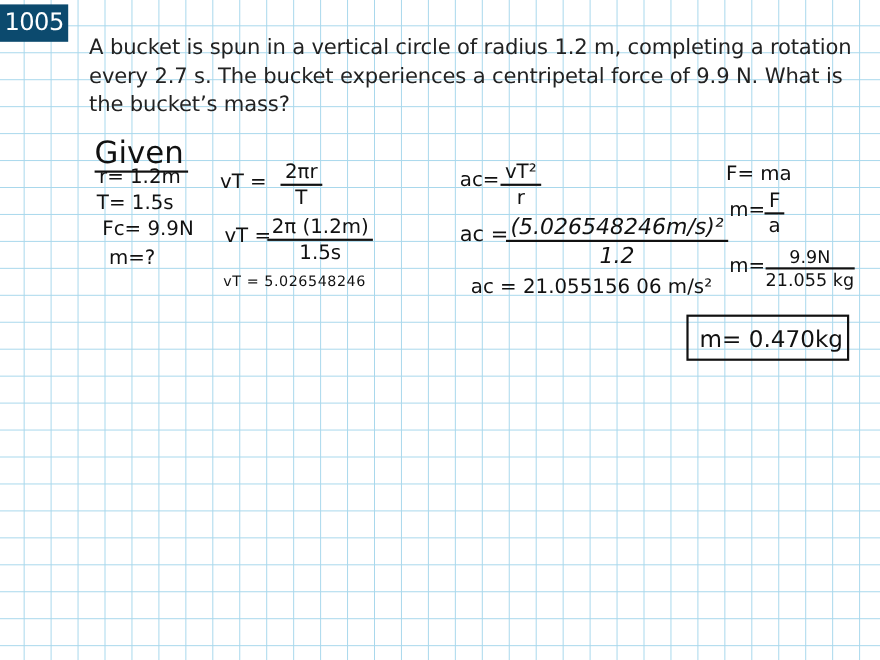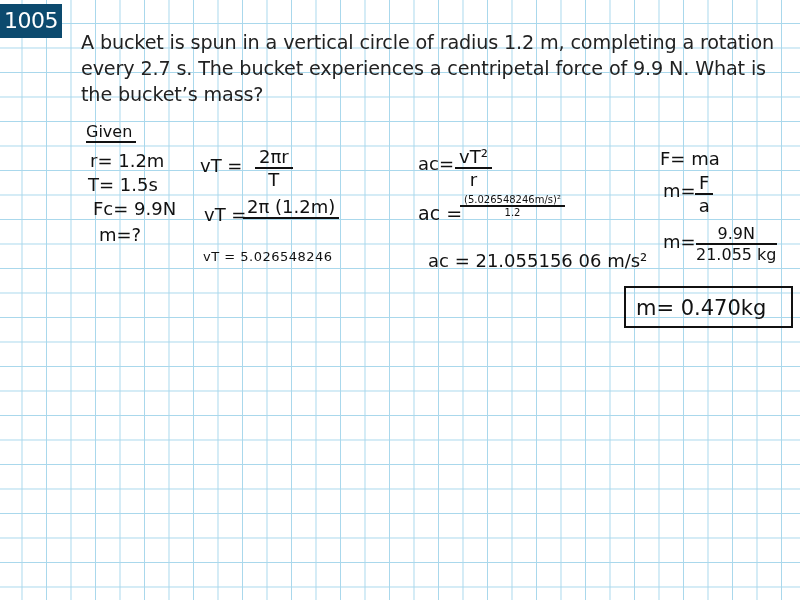--- a/index.html
+++ b/index.html
@@ -24,54 +24,55 @@
     color: #222; letter-spacing: -0.15px;
   }
   .hw {
     position: absolute; font-family: "DejaVu Sans", sans-serif;
     color: #111; white-space: nowrap; font-weight: normal;
   }
   .frac { position: absolute; text-align: center; }
   .frac .num { display: block; border-bottom: 2px solid #111; padding: 0 4px; }
   .frac .den { display: block; }
   .answer-box {
-    position: absolute; left: 624px; top: 286px; width: 169px; height: 42px;
+    position: absolute; left: 624px; top: 286px; width: 148px; height: 42px;
     border: 2px solid #111; box-sizing: border-box;
   }
 </style>
 </head>
 <body>
 
 <div class="badge">1005</div>
 <div class="problem">A bucket is spun in a vertical circle of radius 1.2 m, completing a rotation every 2.7 s. The bucket experiences a centripetal force of 9.9 N. What is the bucket’s mass?</div>
 
-<div class="hw" style="left:86px;top:122px;font-size:16px;border-bottom:2px solid #111;padding-right:4px;">Given</div>
+<div class="hw" style="left:86px;top:122px;font-size:28px;border-bottom:2px solid #111;padding-right:4px;">Given</div>
 <div class="hw" style="left:90px;top:150px;font-size:18px;">r= 1.2m</div>
 <div class="hw" style="left:88px;top:174px;font-size:18px;">T= 1.5s</div>
 <div class="hw" style="left:93px;top:198px;font-size:18px;">Fc= 9.9N</div>
 <div class="hw" style="left:99px;top:224px;font-size:18px;">m=?</div>
 
 <div class="hw" style="left:200px;top:155px;font-size:18px;">vT =</div>
 <div class="frac hw" style="left:255px;top:146px;font-size:18px;">
   <span class="num">2πr</span>
   <span class="den">T</span>
 </div>
 <div class="hw" style="left:204px;top:204px;font-size:18px;">vT =</div>
 <div class="frac hw" style="left:243px;top:196px;font-size:18px;">
   <span class="num">2π (1.2m)</span>
+  <span class="den">1.5s</span>
 </div>
 <div class="hw" style="left:203px;top:249px;font-size:13px;letter-spacing:0.5px;">vT = 5.026548246</div>
 
 <div class="hw" style="left:418px;top:153px;font-size:18px;">ac=</div>
 <div class="frac hw" style="left:455px;top:146px;font-size:18px;">
   <span class="num">vT²</span>
   <span class="den">r</span>
 </div>
 <div class="hw" style="left:418px;top:202px;font-size:19px;">ac =</div>
-<div class="frac hw" style="left:460px;top:194px;font-size:10px;">
+<div class="frac hw" style="left:460px;top:194px;font-size:20px;font-style:italic;">
   <span class="num">(5.026548246m/s)²</span>
   <span class="den">1.2</span>
 </div>
 <div class="hw" style="left:428px;top:250px;font-size:18px;">ac = 21.055156 06 m/s²</div>
 
 <div class="hw" style="left:660px;top:148px;font-size:18px;">F= ma</div>
 <div class="hw" style="left:663px;top:180px;font-size:18px;">m=</div>
 <div class="frac hw" style="left:695px;top:172px;font-size:18px;">
   <span class="num">F</span>
   <span class="den">a</span>

